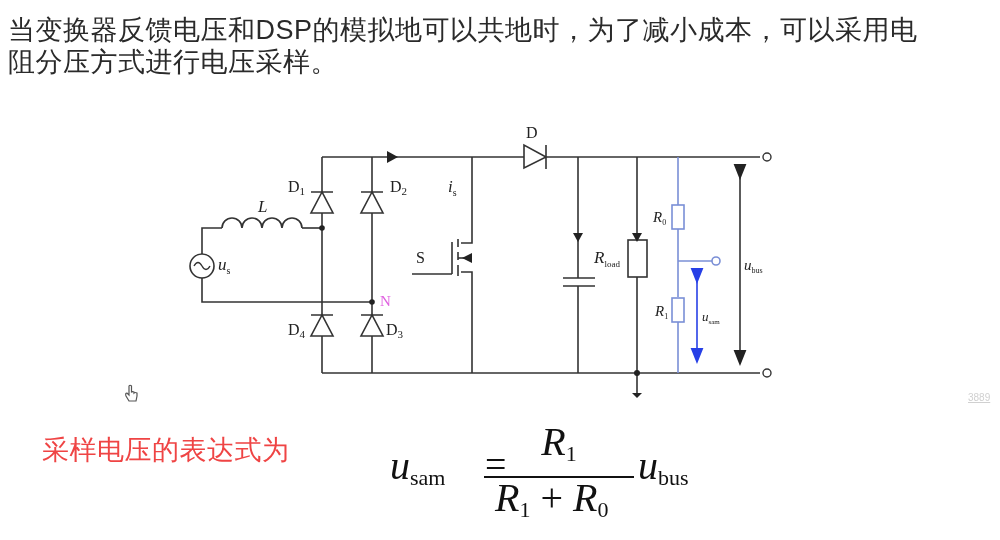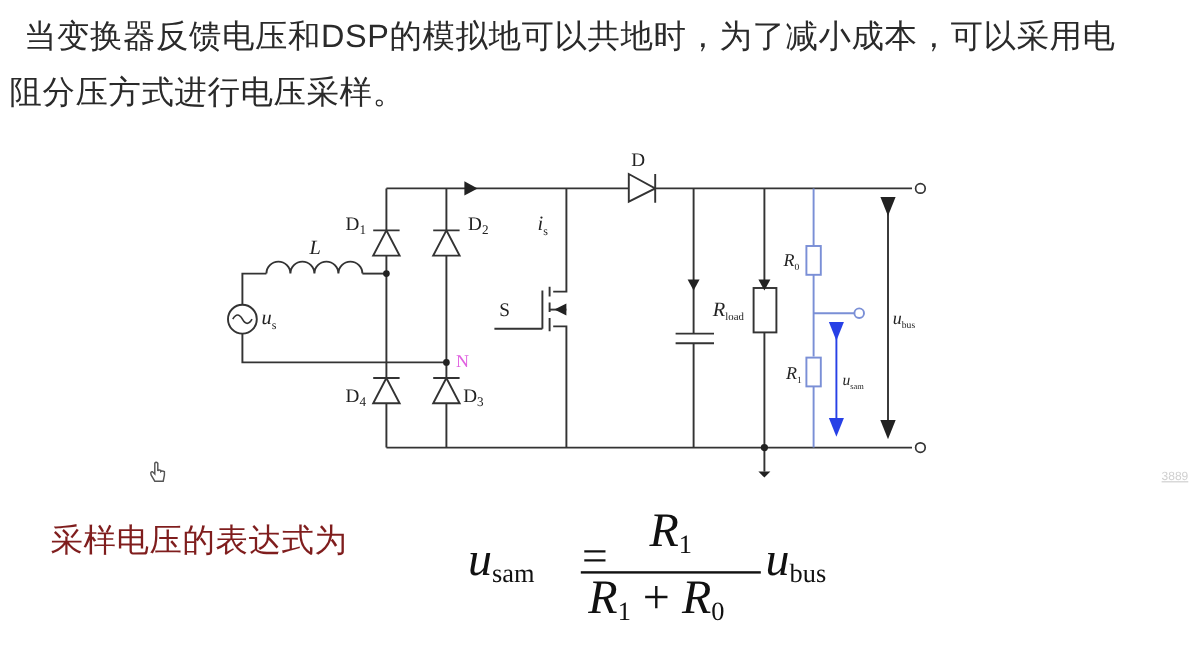--- a/index.html
+++ b/index.html
@@ -1,33 +1,33 @@
 <!DOCTYPE html>
 <html><head>
   <meta charset="utf-8">
   <style>
     html, body { margin: 0; padding: 0; background: #ffffff; }
     body { width: 1000px; height: 540px; position: relative; overflow: hidden;
            font-family: "DejaVu Sans", "Liberation Sans", sans-serif; color: #222; }
     .para { position: absolute; left: 8px; font-size: 27px; line-height: 40px; color: #2a2a2a; letter-spacing: 0.5px; white-space: nowrap; }
-    .p1 { top: 10px; margin-left: 12px; }
-    .p2 { top: 58px; }
+    .p1 { top: 10px; }
+    .p2 { top: 44px; font-family: Liberation Mono, monospace; }
     .latin { font-family: "Liberation Sans", sans-serif; }
     svg#circuit { position: absolute; left: 0; top: 0; }
     .lbl { font-family: "Liberation Serif", serif; fill: #222; }
     .it { font-style: italic; }
-    .caption { position: absolute; left: 42px; top: 432px; font-size: 27px; color: #7f1d1d; letter-spacing: 0.5px; white-space: nowrap; }
+    .caption { position: absolute; left: 42px; top: 432px; font-size: 27px; color: #ef4444; letter-spacing: 0.5px; white-space: nowrap; }
     .formula { position: absolute; left: 390px; top: 418px; font-family: "Liberation Serif", serif; color: #111; }
     .f-lhs { position: absolute; left: 0; top: 24px; font-size: 40px; font-style: italic; }
     .f-lhs sub, .f-rhs sub { font-size: 22px; font-style: normal; vertical-align: -6px; }
     .f-eq { position: absolute; left: 95px; top: 24px; font-size: 38px; }
     .f-num { position: absolute; left: 128px; top: 0; width: 150px; text-align: center; font-size: 40px; font-style: italic; }
     .f-num sub, .f-den sub { font-size: 22px; font-style: normal; vertical-align: -6px; }
     .f-bar { position: absolute; left: 94px; top: 58px; width: 150px; height: 2px; background: #111; }
-    .f-den { position: absolute; left: 82px; top: 56px; width: 150px; text-align: center; font-size: 40px; font-style: italic; white-space: nowrap; }
+    .f-den { position: absolute; left: 105px; top: 56px; width: 150px; font-size: 40px; font-style: italic; white-space: nowrap; }
     .f-rhs { position: absolute; left: 248px; top: 24px; font-size: 40px; font-style: italic; }
     .cursor { position: absolute; left: 124px; top: 384px; }
     .watermark { position: absolute; left: 968px; top: 392px; font-size: 10px; color: #d0d0d0; font-family: "Liberation Sans", sans-serif; text-decoration: underline; }
   </style>
 </head>
 <body>
 
 <div class="para p1"><span>当变换器反馈电压和</span><span class="latin">DSP</span><span>的模拟地可以共地时，为了减小成本，可以采用电</span></div>
 <div class="para p2">阻分压方式进行电压采样。</div>
 

